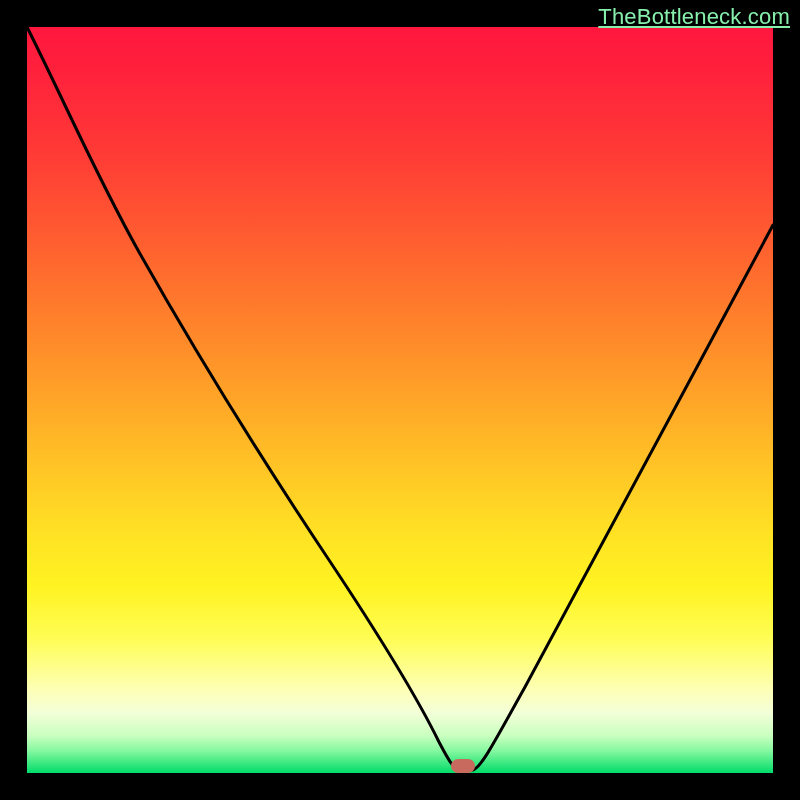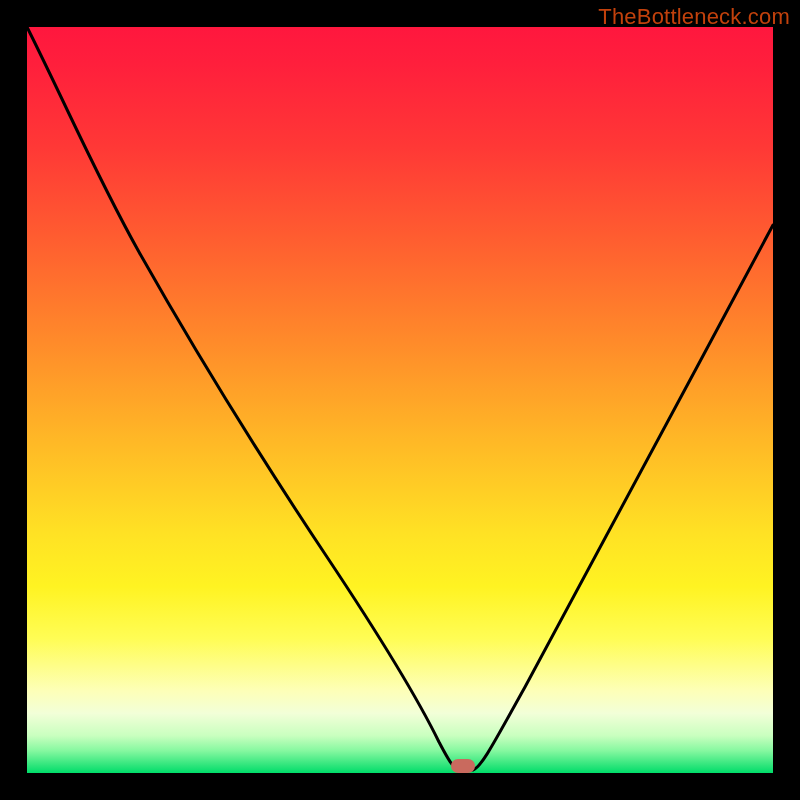--- a/index.html
+++ b/index.html
@@ -54,24 +54,25 @@
     position: absolute;
     width: 24px;
     height: 14px;
     background: #c96a5e;
     border-radius: 7px;
   }
   .watermark {
     position: absolute;
     top: 4px;
     right: 10px;
-    color: #c2410c;
+    color: #86efac;
     font-size: 22px;
     font-weight: 500;
     letter-spacing: 0.2px;
+    text-decoration: underline;
   }
 </style>
 </head>
 <body>
 
 <div class="frame">
 
   <div class="plot-area">
 
     <svg class="curve-svg" viewBox="0 0 746 746" preserveAspectRatio="none">

